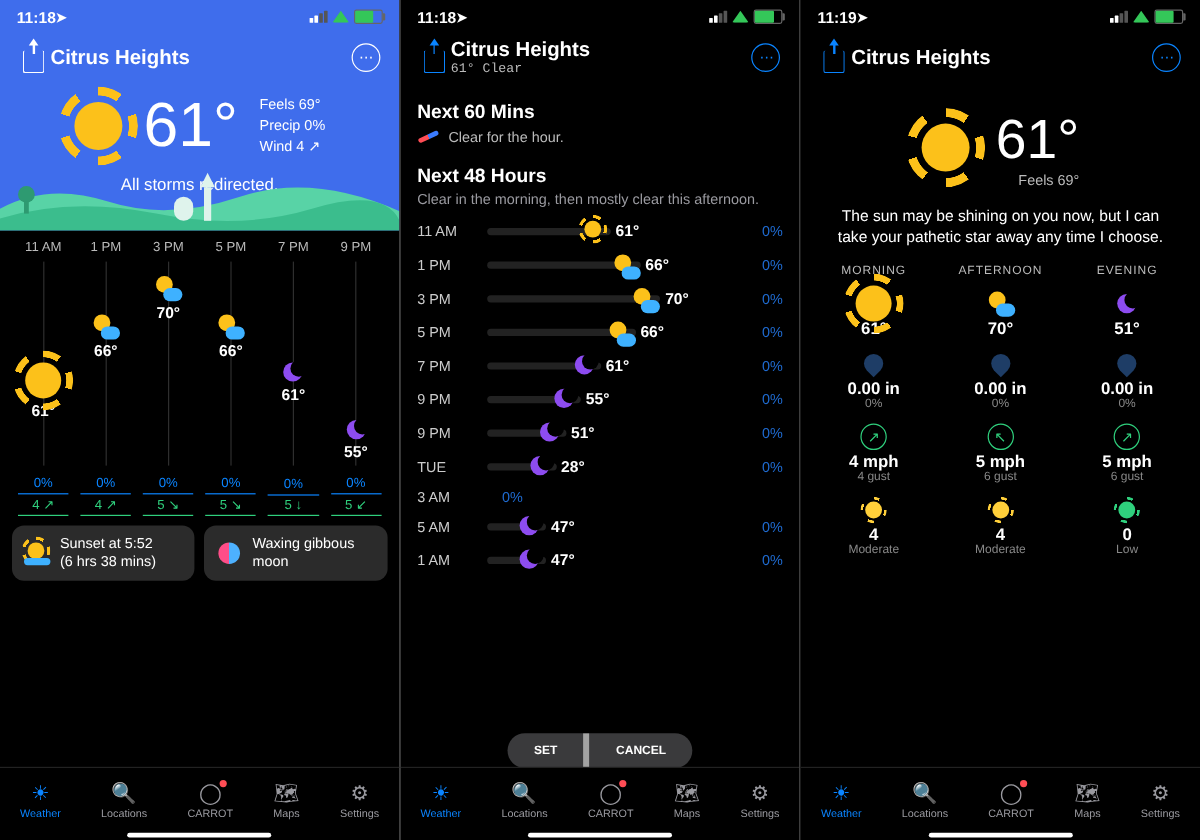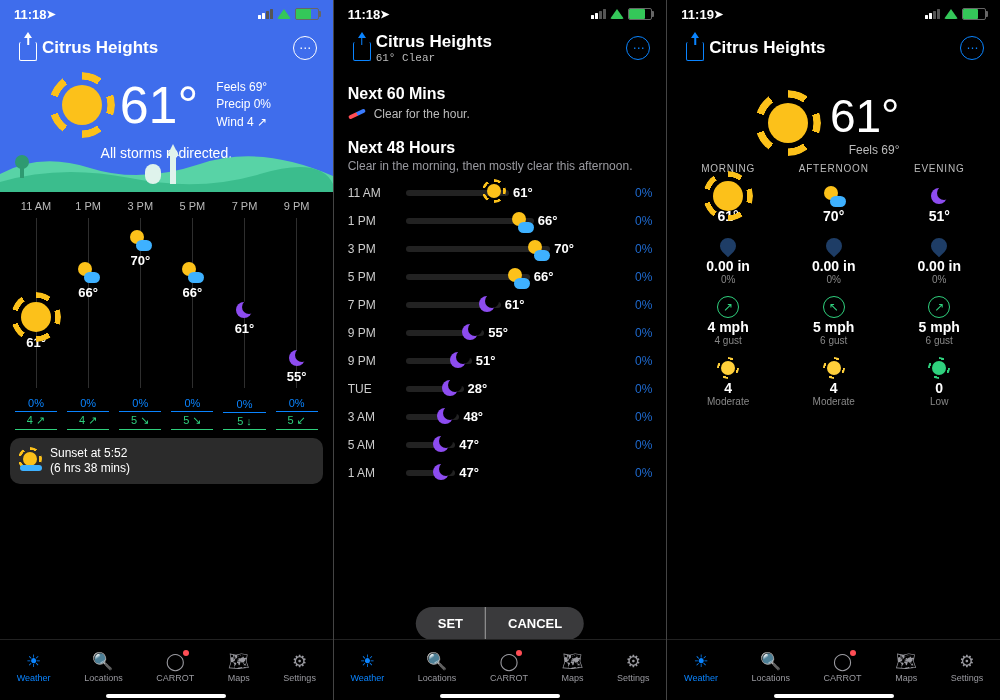--- a/index.html
+++ b/index.html
@@ -103,23 +103,23 @@
   .section p.sub{font-size:12px;color:#9a9aa0;margin:0 14px 6px;}
   .mindesc{display:flex;align-items:center;gap:8px;font-size:12px;color:#bbb;margin:4px 14px;}
   .slash{width:18px;height:4px;border-radius:2px;background:linear-gradient(90deg,#ff4d55 50%,#3a7bff 50%);transform:rotate(-25deg);}
   .hrow{display:flex;align-items:center;padding:4px 14px;font-size:13px;gap:10px;}
   .hrow .tlabel{width:48px;color:#ccc;font-size:12px;}
   .hrow .bar{flex:1;height:20px;position:relative;}
   .hrow .barfill{position:absolute;left:0;top:7px;height:6px;background:#222;border-radius:3px;}
   .hrow .ic{position:absolute;top:1px;}
   .hrow .tv{position:absolute;top:2px;font-size:13px;font-weight:600;}
   .hrow .pc{width:30px;text-align:right;color:#1f6bd1;font-size:12px;}
-  .setcancel{position:absolute;left:50%;bottom:60px;transform:translateX(-50%);background:#3a3a3c;border-radius:22px;display:flex;overflow:hidden;font-size:13px;font-weight:600;}
+  .setcancel{position:absolute;left:50%;bottom:60px;transform:translateX(-50%);background:#3a3a3c;border-radius:22px;display:flex;overflow:hidden;font-size:10px;font-weight:600;}
   .setcancel span{padding:9px 22px;}
-  .setcancel span+span{border-left:1px solid #a3a3a3;}
+  .setcancel span+span{border-left:5px solid #a3a3a3;}
 
   
   .p3hero{display:flex;align-items:center;justify-content:center;gap:22px;padding:18px 0 6px;}
   .p3hero .big{font-size:46px;font-weight:300;}
   .p3hero .feels{font-size:12px;color:#bbb;text-align:right;}
   .snark{font-size:13px;text-align:center;margin:8px 22px 14px;line-height:1.35;}
   .grid3{display:grid;grid-template-columns:repeat(3,1fr);text-align:center;row-gap:10px;padding:0 8px;}
   .ghead{font-size:10px;letter-spacing:.08em;color:#bbb;}
   .gval{font-size:14px;font-weight:600;}
   .gsub{font-size:10px;color:#888;}
@@ -272,20 +272,26 @@
 
   <div class="chips">
     <div class="chip">
       <span class="ico">
             <span class="sunsm" style="position:absolute;left:3px;top:2px"></span>
             <span style="position:absolute;left:0;bottom:1px;height:6px;width:22px;background:#3eb1ff;border-radius:3px"></span>
           </span>
       <span style="white-space:pre-line">Sunset at 5:52
 (6 hrs 38 mins)</span>
     </div>
+    <div class="chip">
+      <span class="ico">
+            <span class="gib" style="position:absolute;left:2px;top:2px"></span>
+          </span>
+      <span>Waxing gibbous moon</span>
+    </div>
   </div>
 
   <div class="tabbar" id="tabs1">
         <div class="tab active">
           <div class="i">☀</div>
           <div>Weather</div>
         </div>
         <div class="tab">
           <div class="i">🔍</div>
           <div>Locations</div>
@@ -417,25 +423,20 @@
           <div class="tlabel">TUE</div>
           <div class="bar">
             <div class="barfill" style="width:28%"></div>
             <span class="ic" style="left:calc(28% - 22px)"><span class="moon"></span></span>
             <span class="tv" style="left:calc(28% + 4px)">28°</span>
           </div>
           <div class="pc">0%</div>
         </div>
         <div class="hrow">
           <div class="tlabel">3 AM</div>
-          <div class="bar">
-            <div class="barfill" style="width:26%"></div>
-            <span class="ic" style="left:calc(26% - 22px)"><span class="moon"></span></span>
-            <span class="tv" style="left:calc(26% + 4px)">48°</span>
-          </div>
           <div class="pc">0%</div>
         </div>
         <div class="hrow">
           <div class="tlabel">5 AM</div>
           <div class="bar">
             <div class="barfill" style="width:24%"></div>
             <span class="ic" style="left:calc(24% - 22px)"><span class="moon"></span></span>
             <span class="tv" style="left:calc(24% + 4px)">47°</span>
           </div>
           <div class="pc">0%</div>
@@ -511,20 +512,21 @@
         </div>
   </div>
 
   <div class="p3hero">
     <span class="sun big"></span>
     <div>
       <div class="big">61°</div>
       <div class="feels">Feels 69°</div>
     </div>
   </div>
+  <div class="snark">The sun may be shining on you now, but I can take your pathetic star away any time I choose.</div>
 
   <div class="grid3" id="grid3">
         <div class="ghead">MORNING</div>
         <div class="ghead">AFTERNOON</div>
         <div class="ghead">EVENING</div>
         <div>
           <div class="gicon">
             <span class="sun"></span>
           </div>
           <div class="gval">61°</div>

